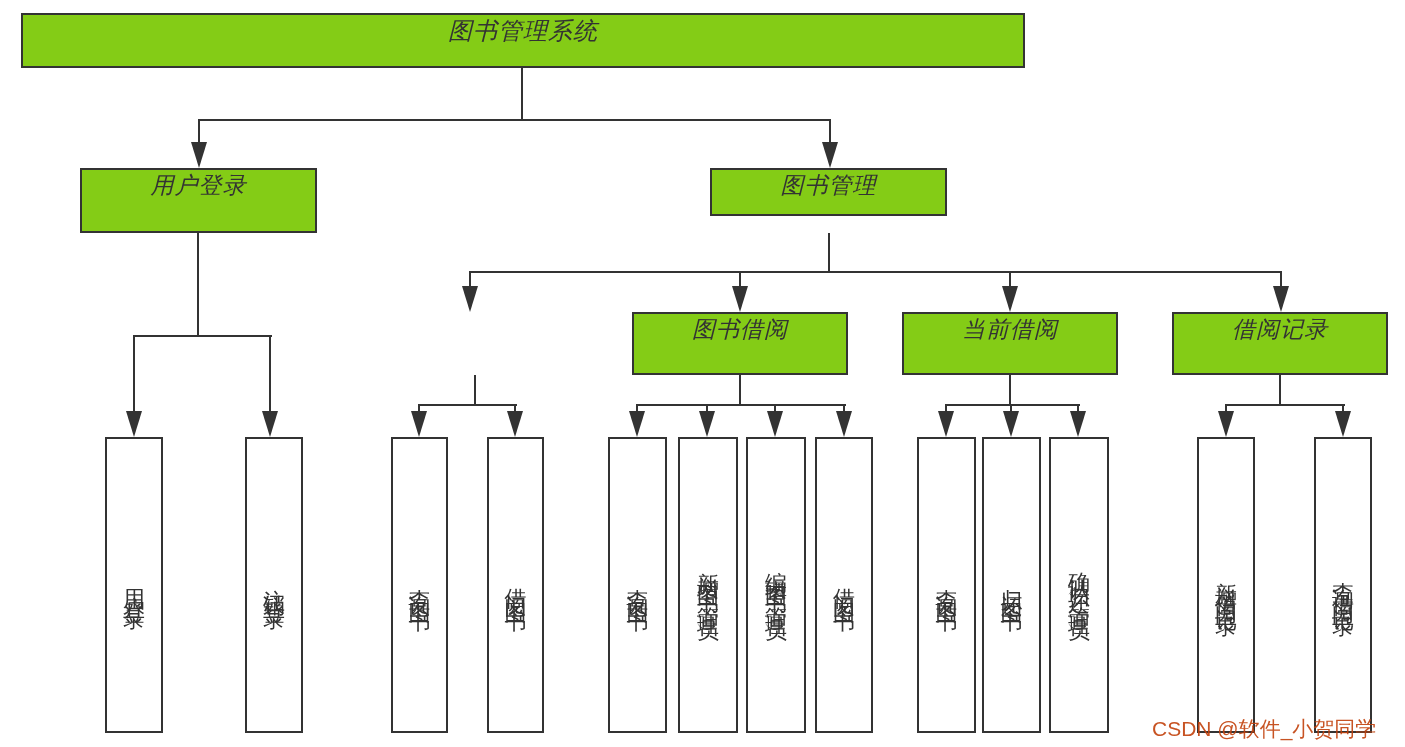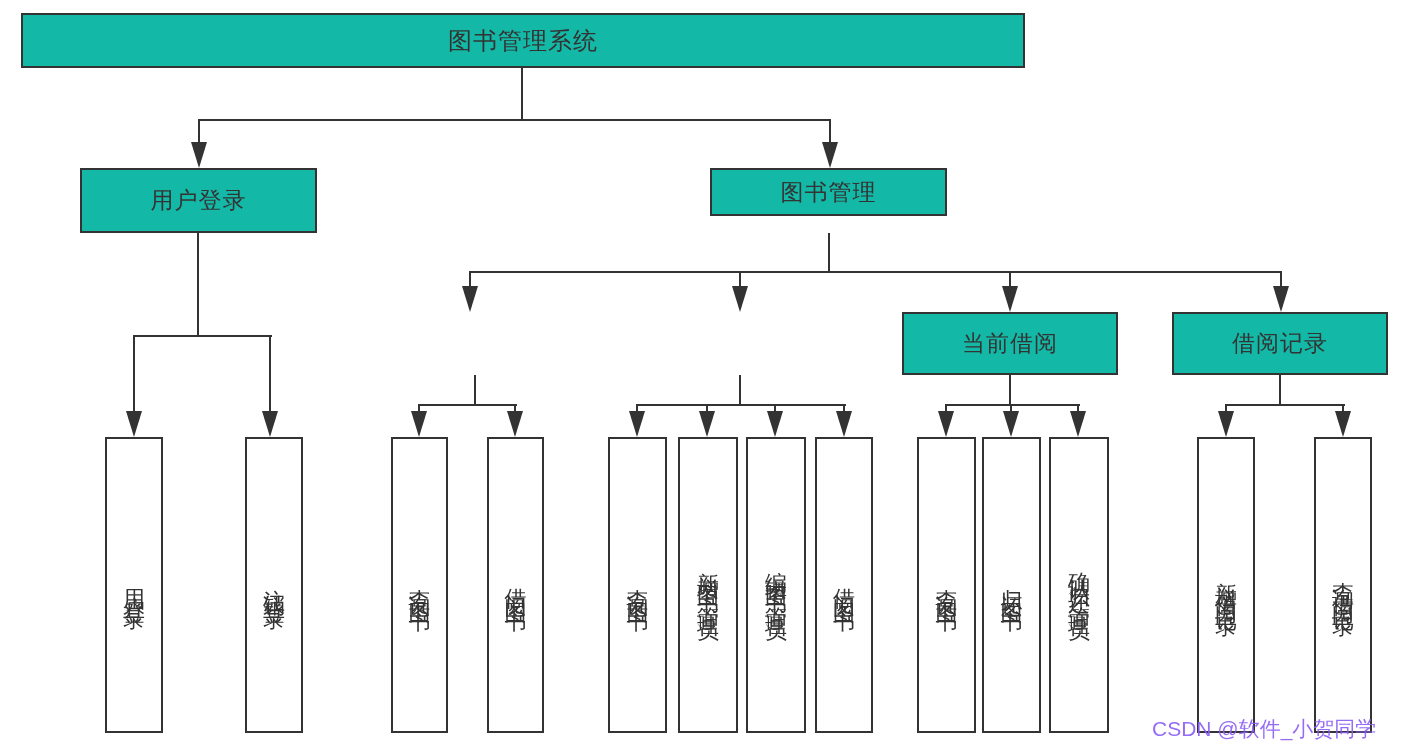--- a/index.html
+++ b/index.html
@@ -7,29 +7,29 @@
     position:relative;width:1405px;height:747px;background:#ffffff;overflow:hidden;
     font-family:"Liberation Sans","DejaVu Sans",sans-serif;color:#333333;
   }
   
   .vl{position:absolute;width:2px;background:#333333;}
   .hl{position:absolute;height:2px;background:#333333;}
   .arr{position:absolute;width:0;height:0;
        border-left:8px solid transparent;border-right:8px solid transparent;
        border-top:26px solid #333333;}
   
-  .hbox{position:absolute;box-sizing:border-box;border:2px solid #333333;background:#14b8a6;
-        display:flex;align-items:center;justify-content:center;
-        font-size:23px;letter-spacing:1px;color:#333333;}
+  .hbox{position:absolute;box-sizing:border-box;border:2px solid #333333;background:#84cc16;
+        display:flex;justify-content:center;
+        font-size:23px;letter-spacing:1px;color:#333333;font-style:italic;}
   .root{font-size:24px;}
   .vbox{position:absolute;box-sizing:border-box;border:2px solid #333333;background:#ffffff;
         display:flex;align-items:center;justify-content:center;
         font-size:22px;color:#333333;}
   .vt{writing-mode:vertical-rl;text-orientation:mixed;letter-spacing:7px;line-height:1;}
-  .watermark{position:absolute;left:1152px;top:715px;font-size:21px;color:#8b5cf6;
+  .watermark{position:absolute;left:1152px;top:715px;font-size:21px;color:#c2410c;
              opacity:.9;white-space:nowrap;z-index:5;}
 </style>
 </head>
 <body>
 
 <div class="canvas">
 
   <div class="vl" style="left:521px;top:68px;height:53px"></div>
   <div class="hl" style="left:198px;top:119px;width:633px"></div>
   <div class="vl" style="left:198px;top:119px;height:26px"></div>
@@ -95,20 +95,23 @@
 
   <div class="hbox" style="left:80px;top:168px;width:237px;height:65px">
     <span>用户登录</span>
   </div>
 
   <div class="hbox" style="left:710px;top:168px;width:237px;height:48px">
     <span>图书管理</span>
   </div>
 
 
+  <div class="hbox" style="left:632px;top:312px;width:216px;height:63px">
+    <span>图书借阅</span>
+  </div>
 
   <div class="hbox" style="left:1172px;top:312px;width:216px;height:63px">
     <span>借阅记录</span>
   </div>
 
   <div class="hbox" style="left:902px;top:312px;width:216px;height:63px">
     <span>当前借阅</span>
   </div>
 
   <div class="vbox" style="left:105px;top:437px;width:58px;height:296px">

